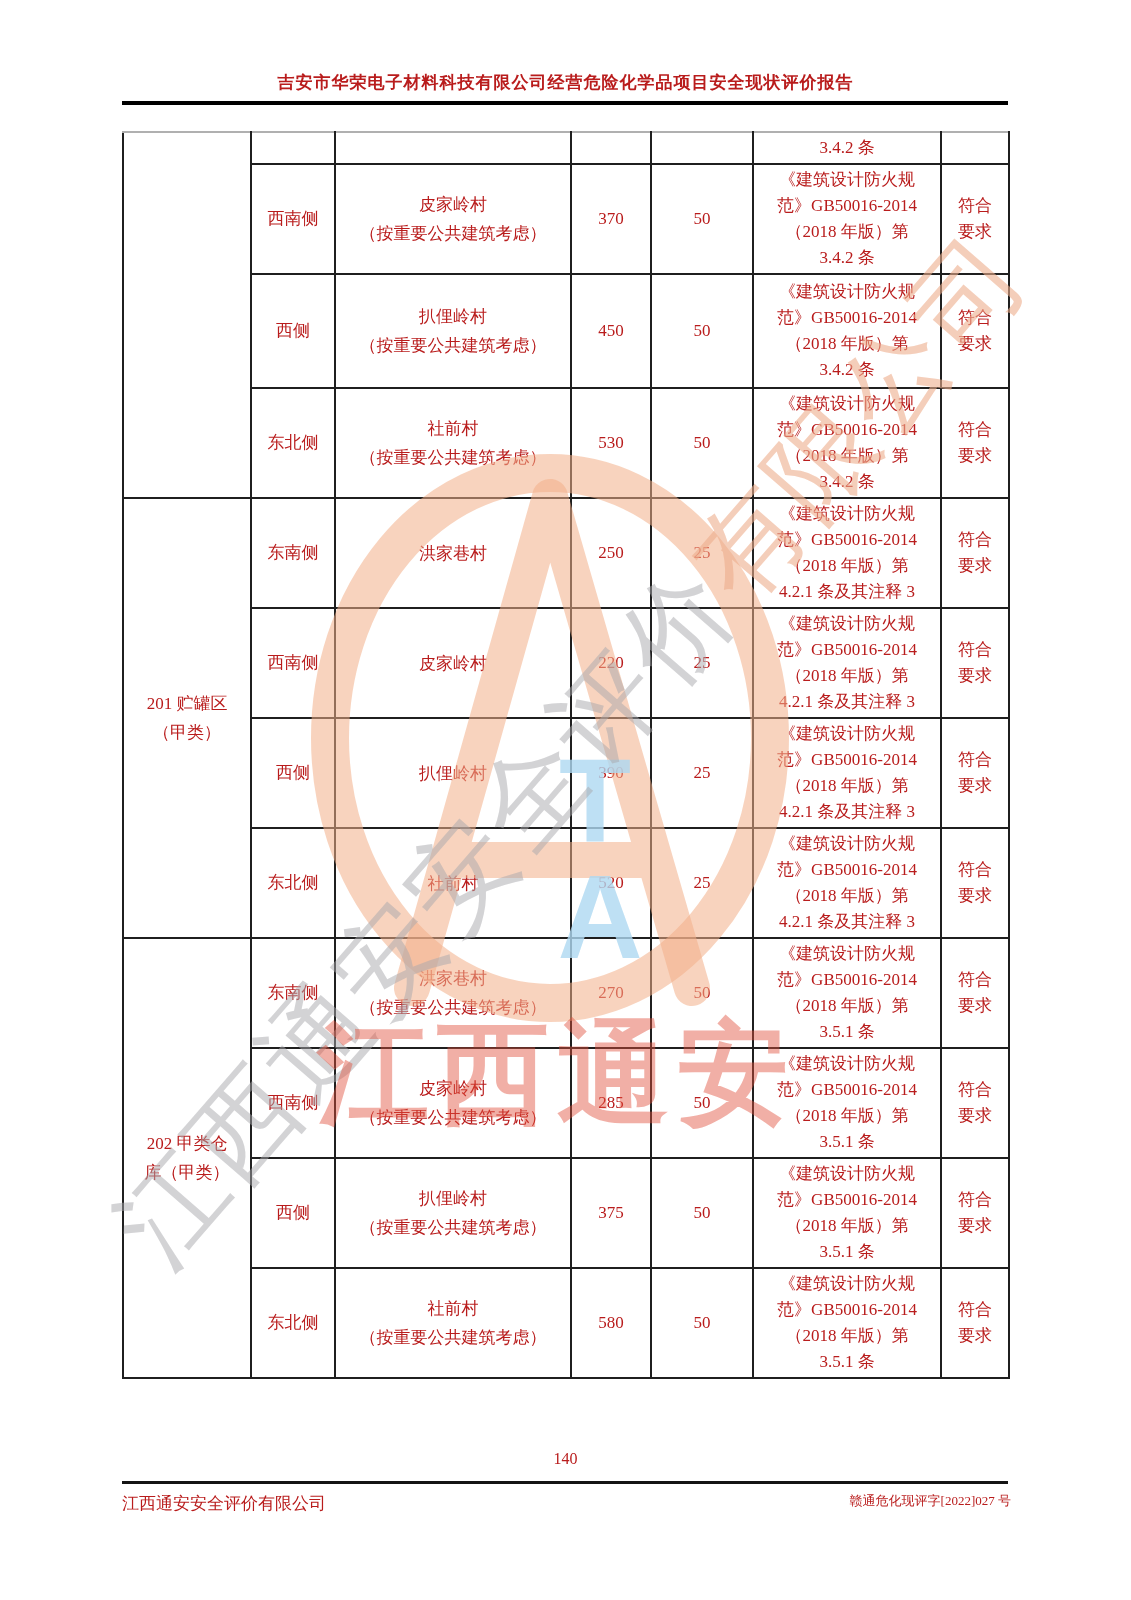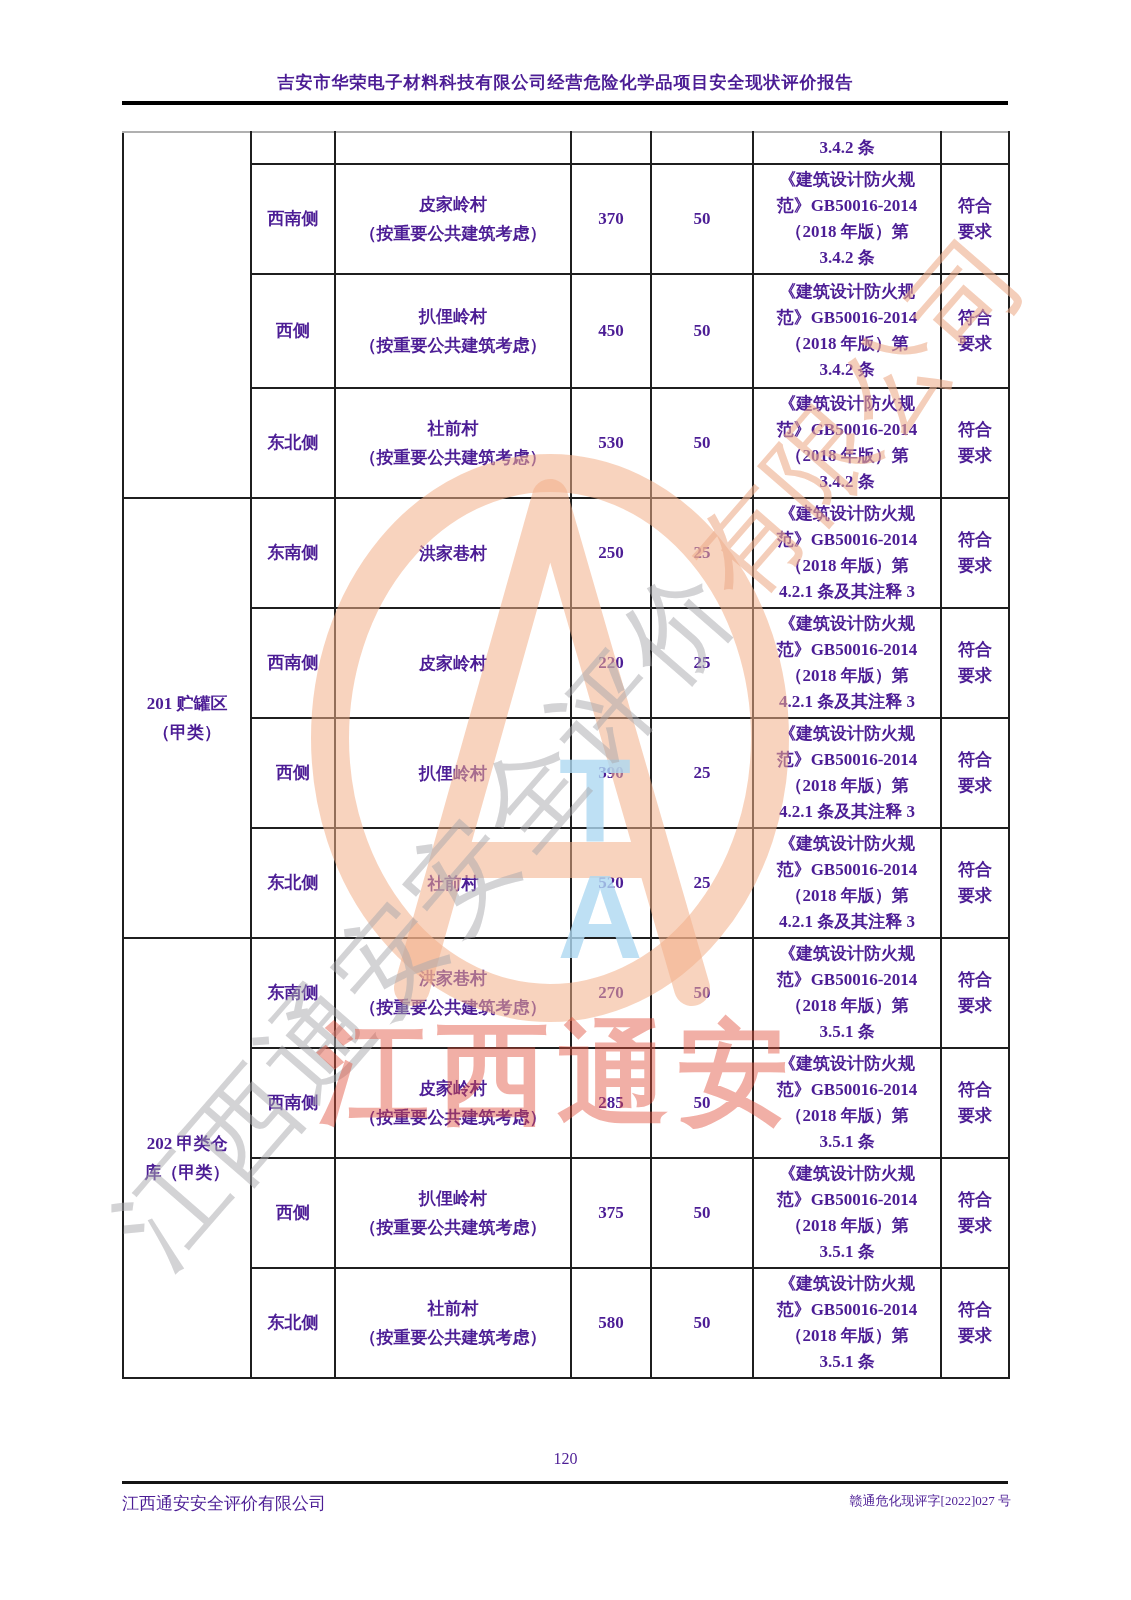--- a/index.html
+++ b/index.html
@@ -1,22 +1,22 @@
 <!DOCTYPE html>
 <html><head>
 <meta charset="utf-8">
 <style>
   html,body{margin:0;padding:0;background:#e8e8e8;}
   .page{position:relative;width:1131px;height:1600px;background:#ffffff;overflow:hidden;
-        font-family:"Liberation Serif","DejaVu Serif",serif;color:#4c1d95;margin:0 auto;}
+        font-family:"Liberation Serif","DejaVu Serif",serif;color:#b91c1c;margin:0 auto;}
   .header-title{position:absolute;top:71px;left:0;width:100%;text-align:center;
         font-size:17px;font-weight:bold;letter-spacing:1px;}
   .header-rule{position:absolute;top:101px;left:122px;width:886px;height:4px;background:#000;}
   .dist-table{position:absolute;top:131px;left:122px;width:886px;
-        border-collapse:collapse;table-layout:fixed;font-weight:bold;}
+        border-collapse:collapse;table-layout:fixed;}
   .dist-table td{border:2px solid #1f1f1f;text-align:center;vertical-align:middle;
         font-size:17px;line-height:26px;white-space:pre-line;padding:2px 2px;overflow:hidden;}
   .dist-table tr:first-child td{border-top:2px solid #b0b0b0;}
   .dist-table .col-village{line-height:29px;}
   .dist-table .col-group{line-height:29px;margin-left:10px;}
   .para{position:absolute;top:1330px;left:122px;width:886px;margin:0;
         font-size:23px;line-height:51px;text-align:justify;text-indent:2em;letter-spacing:.5px;}
   .page-number{position:absolute;top:1450px;left:0;width:100%;text-align:center;font-size:16px;}
   .footer-rule{position:absolute;top:1481px;left:122px;width:886px;height:3px;background:#141414;}
   .footer-left{position:absolute;top:1492px;left:122px;font-size:17px;}
@@ -191,21 +191,21 @@
 范》GB50016-2014
 （2018 年版）第
 3.5.1 条</td>
           <td class="col-compliance">符合
 要求</td>
         </tr>
       </tbody>
   </table>
 
 
-  <div class="page-number">120</div>
+  <div class="page-number">140</div>
   <div class="footer-rule"></div>
   <div class="footer-left">江西通安安全评价有限公司</div>
   <div class="footer-right">赣通危化现评字[2022]027 号</div>
 
   <svg class="watermark" viewBox="0 0 1131 1600" xmlns="http://www.w3.org/2000/svg">
 
     <ellipse cx="550" cy="738" rx="220" ry="265" fill="none" stroke-width="38" opacity="0.55" stroke="#f2ae89"></ellipse>
 
     <path d="M550 497 L412 988 M550 497 L692 988 M466 860 L650 860" fill="none" stroke-width="36" stroke-linecap="round" opacity="0.55" stroke="#f2ae89"></path>
 

